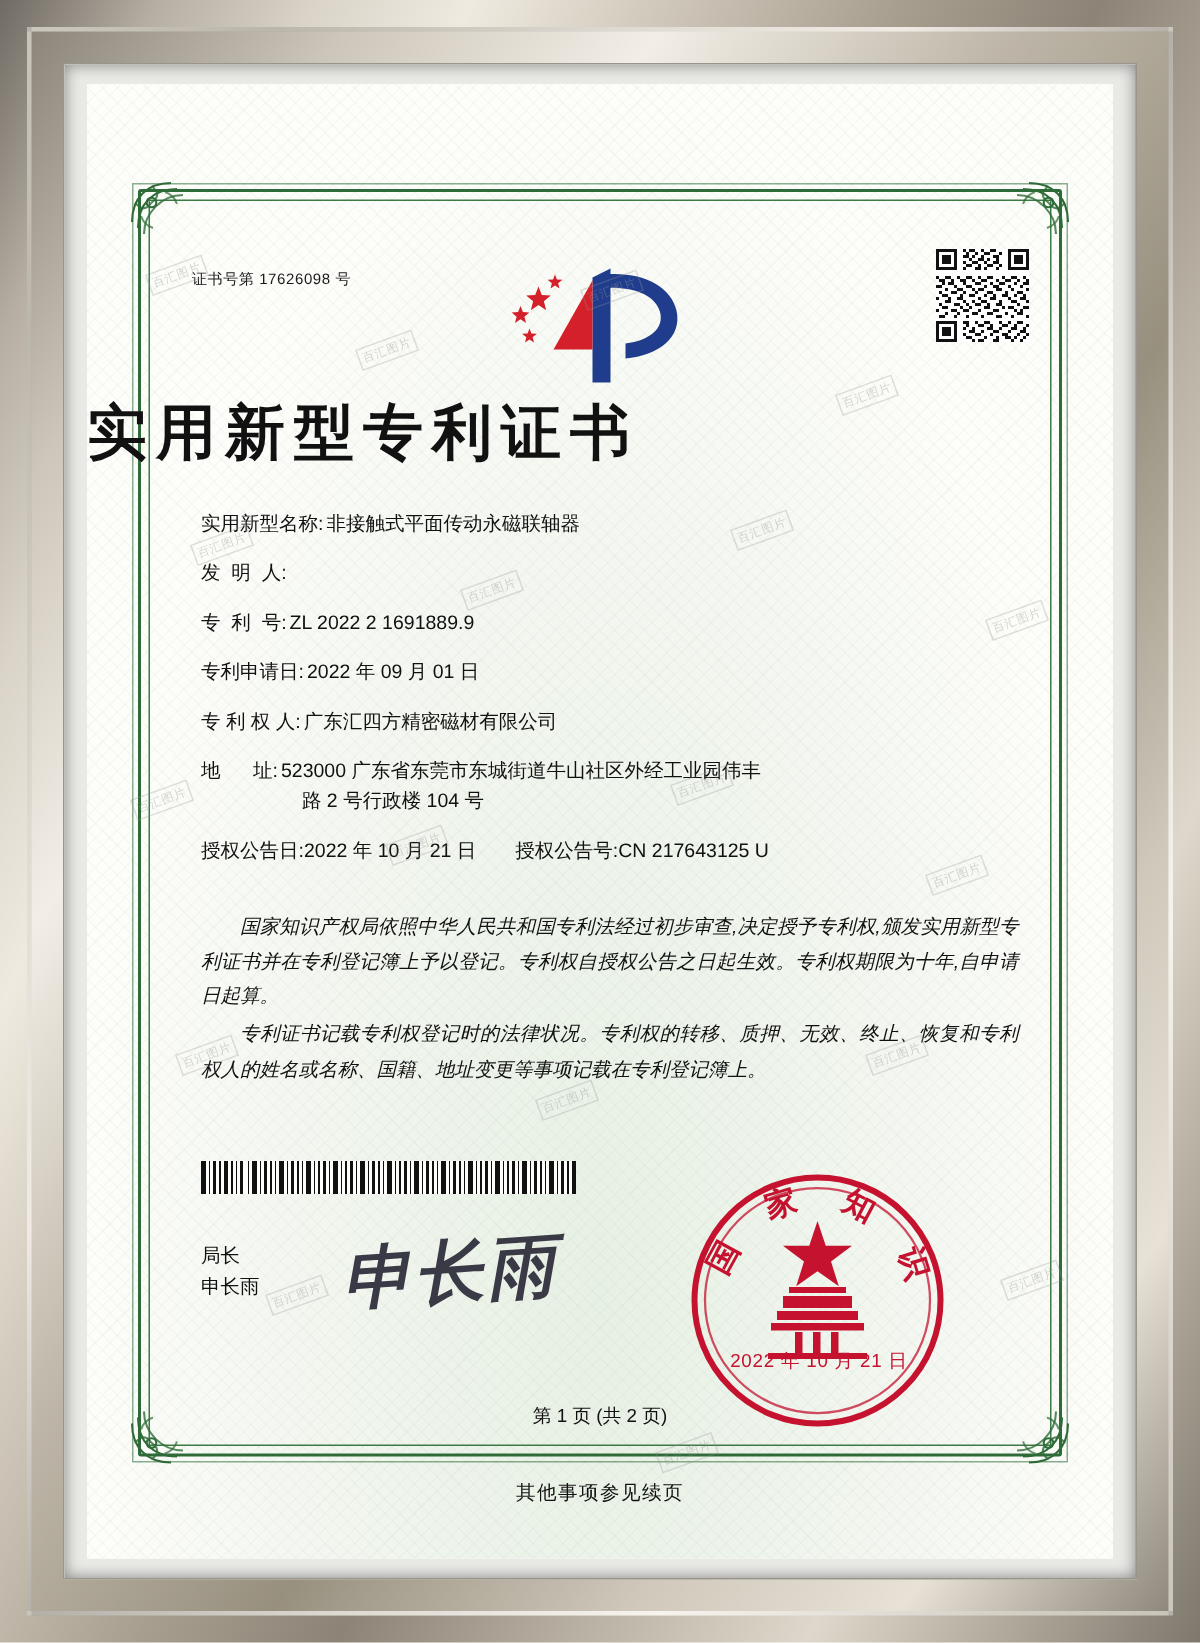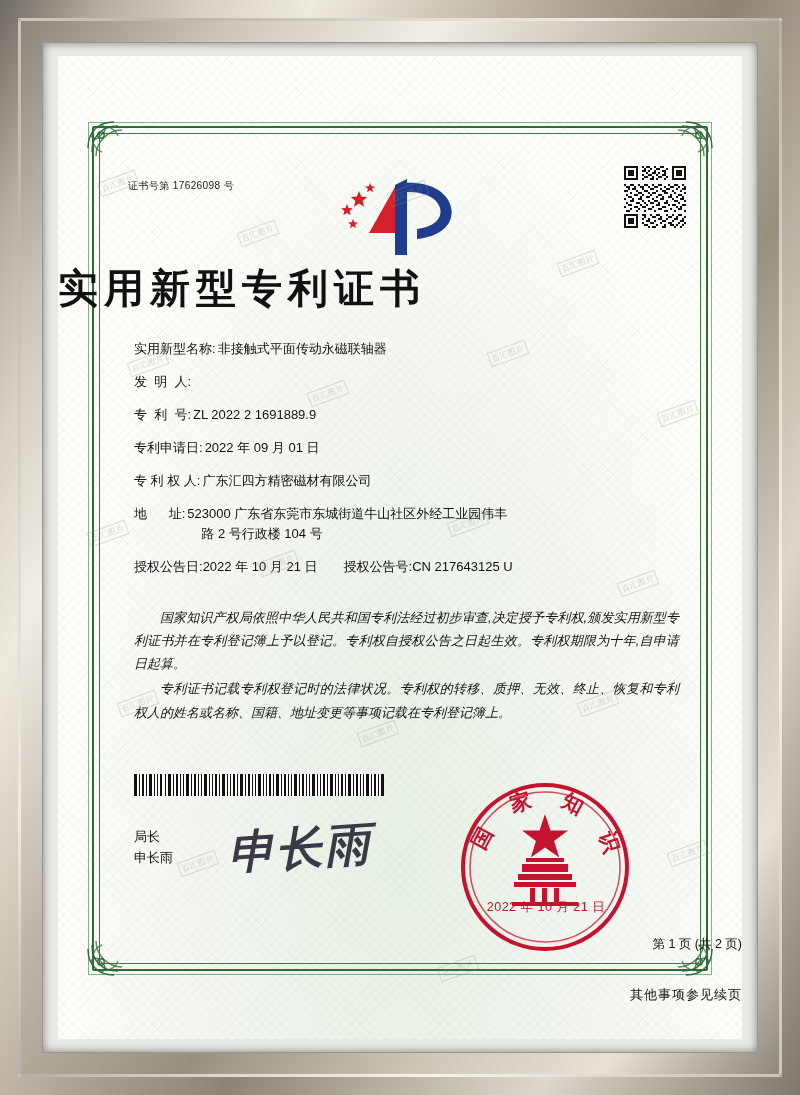--- a/index.html
+++ b/index.html
@@ -236,28 +236,28 @@
     text-align: center;
     font-size: 12.5px;
     color: #c4122f;
     letter-spacing: 0.5px;
   }
 
   
   .page-no {
     position: absolute;
     left: 0; right: 0; top: 880px;
-    text-align: right;
+    text-align: center;
     font-size: 12.5px;
     color: #111;
   }
   .footnote {
     position: absolute;
     left: 0; right: 0; top: 930px;
-    text-align: right;
+    text-align: center;
     font-size: 13px;
     color: #111;
     letter-spacing: 1px;
   }
 
   
   .wm {
     position: absolute;
     font-size: 8px;
     color: rgba(150,150,150,0.38);

